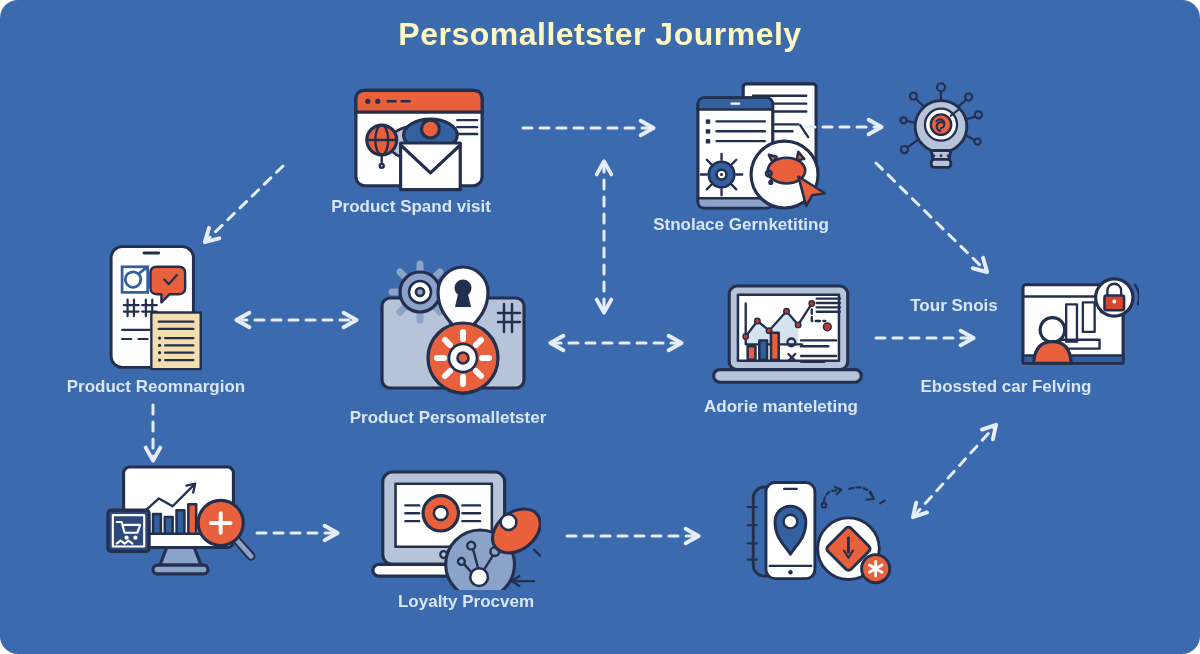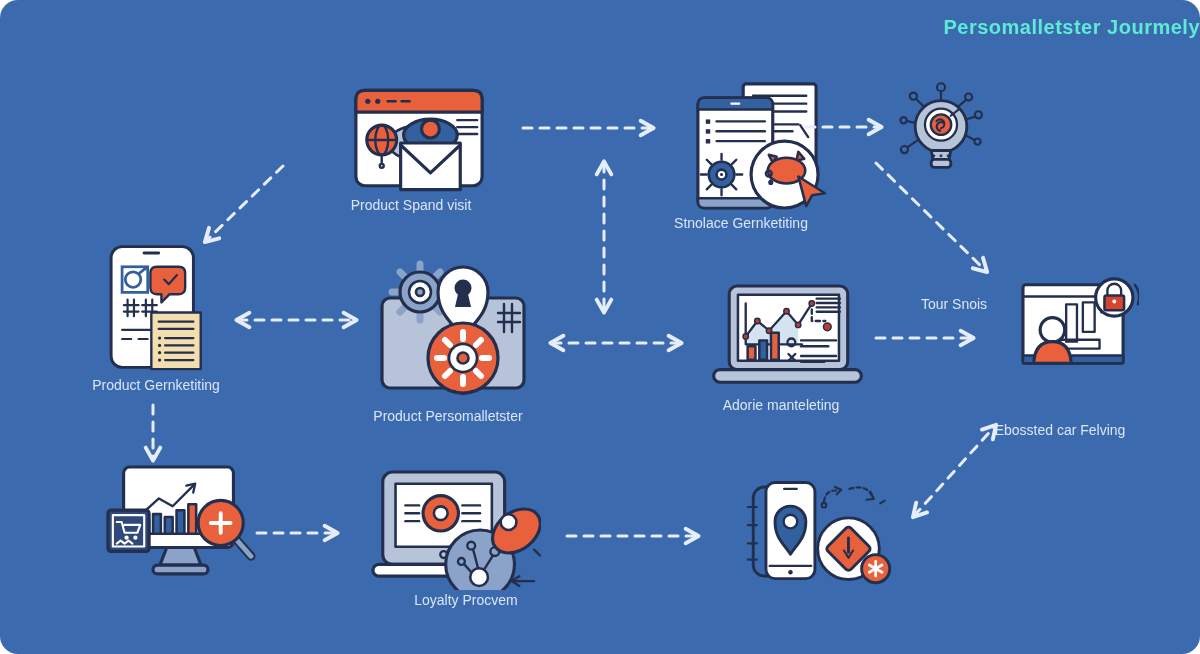--- a/index.html
+++ b/index.html
@@ -1,20 +1,20 @@
 <!DOCTYPE html>
 <html style="--bg: #3c6aae; --ink: #232f4e; --orange: #e8603c; --panel: #b6c3d9; --mblue: #33609f; --gearblue: #8ba3c8; --tan: #f3dfad; --navysq: #2d4879; --red: #d8452f; --label: #d9e6f6; --arrow: #e4edf9;"><head>
 <meta charset="utf-8">
 <style>
   * { margin:0; padding:0; box-sizing:border-box; }
   html,body { width:1200px; height:654px; background:#ffffff; font-family:"Liberation Sans", sans-serif; overflow:hidden; }
   .canvas { position:relative; width:1200px; height:654px; background:var(--bg,#3c6aae); border-radius:18px; overflow:hidden; }
-  .title { position:absolute; top:16px; left:0; width:100%; text-align:right; font-size:20px; font-weight:800; letter-spacing:.5px; color:#5eead4; }
+  .title { position:absolute; top:16px; left:0; width:100%; text-align:center; font-size:32px; font-weight:800; letter-spacing:.5px; color:#fef9c3; }
   .node { position:absolute; }
-  .label { position:absolute; transform:translateX(-50%); font-size:14px; font-weight:400; color:var(--label,#d9e6f6); white-space:nowrap; text-align:center; line-height:1.32; }
+  .label { position:absolute; transform:translateX(-50%); font-size:17px; font-weight:700; color:var(--label,#d9e6f6); white-space:nowrap; text-align:center; line-height:1.32; }
   #arrowlayer { position:absolute; left:0; top:0; width:1200px; height:654px; pointer-events:none; }
   .conn { stroke:var(--arrow,#e4edf9); stroke-width:3; stroke-dasharray:9 8; stroke-linecap:round; fill:none; }
   .connhead { stroke:var(--arrow,#e4edf9); stroke-width:2.4; fill:none; stroke-linecap:round; stroke-linejoin:round; }
 
   
   .s  { stroke:var(--ink,#232f4e); stroke-width:3.2; stroke-linecap:round; stroke-linejoin:round; }
   .s2 { stroke:var(--ink,#232f4e); stroke-width:2.6; stroke-linecap:round; stroke-linejoin:round; }
   .s2n{ stroke:var(--ink,#232f4e); stroke-width:2.4; fill:none; stroke-linecap:round; stroke-linejoin:round; }
   .sb { stroke:var(--mblue,#33609f); stroke-width:3; fill:none; stroke-linecap:round; }
   .sg { stroke:var(--gearblue,#8ba3c8); stroke-width:7; stroke-linecap:round; }
@@ -148,21 +148,21 @@
       <circle cx="65" cy="104" r="1.8" class="fi"></circle>
         <line x1="71" y1="104" x2="102" y2="104" class="s2n"></line>
       <circle cx="65" cy="112" r="1.8" class="fi"></circle>
         <line x1="71" y1="112" x2="102" y2="112" class="s2n"></line>
       <circle cx="65" cy="120" r="1.8" class="fi"></circle>
         <line x1="71" y1="120" x2="102" y2="120" class="s2n"></line>
       <circle cx="65" cy="128" r="1.8" class="fi"></circle>
         <line x1="71" y1="128" x2="102" y2="128" class="s2n"></line>
     </svg>
   </div>
-  <div class="label" style="left:156px; top:376px;">Product Gernketiting</div>
+  <div class="label" style="left:156px; top:376px;">Product Reomnargion</div>
 
   <div class="node" style="left:368px; top:258px;">
     <svg width="170" height="140" viewBox="0 0 170 140">
       <rect x="14" y="40" width="142" height="90" rx="8" class="fp s"></rect>
       <path d="M136,46 v28 M144,46 v28 M130,55 h22 M130,64 h22" class="s2n"></path>
       <path d="M52,12 v-6 M52,56 v6 M30,34 h-6 M74,34 h6 M36.5,18.5 l-4.5,-4.5 M67.5,18.5 l4.5,-4.5 M36.5,49.5 l-4.5,4.5 M67.5,49.5 l4.5,4.5" class="sg"></path>
       <circle cx="52" cy="34" r="20" class="fg s"></circle>
       <circle cx="52" cy="34" r="11" class="fw s2"></circle>
       <circle cx="52" cy="34" r="4" class="fg s2"></circle>
       <path d="M95,80 C84,64 70,56 70,34 a25,25 0 1 1 50,0 c0,22 -14,30 -25,46 z" class="fw s"></path>
@@ -224,21 +224,21 @@
         <line x1="92" y1="42" x2="106" y2="42" class="s2n"></line>
       <circle cx="42" cy="60" r="12.5" class="fw s"></circle>
       <path d="M23,94 q1,-22 19,-22 q18,0 19,22 z" class="fo s"></path>
       <circle cx="105" cy="27" r="19" class="fw s"></circle>
       <path d="M98,25 v-5 a7,7 0 0 1 14,0 v5" class="fn s2n"></path>
       <rect x="95" y="25" width="20" height="15" rx="2" class="fred s2"></rect>
       <circle cx="105" cy="31" r="2" fill="#fff"></circle>
       <path d="M126,14 a22,22 0 0 1 3,20" class="fn s2n"></path>
     </svg>
   </div>
-  <div class="label" style="left:1060px; top:376px;margin-top:45px;">
+  <div class="label" style="left:1006px; top:376px;">
     <div>Ebossted car Felving</div>
   </div>
 
   <div class="node" style="left:104px; top:461px;">
     <svg width="152" height="118" viewBox="0 0 155 120">
       <rect x="20" y="6" width="112" height="82" rx="6" class="fw s"></rect>
       <line x1="34" y1="74" x2="106" y2="74" class="s2n"></line>
       <rect x="38" y="60" width="8" height="14" class="fo s2"></rect>
       <rect x="50" y="54" width="8" height="20" class="fb s2"></rect>
       <rect x="62" y="57" width="8" height="17" class="fb s2"></rect>

